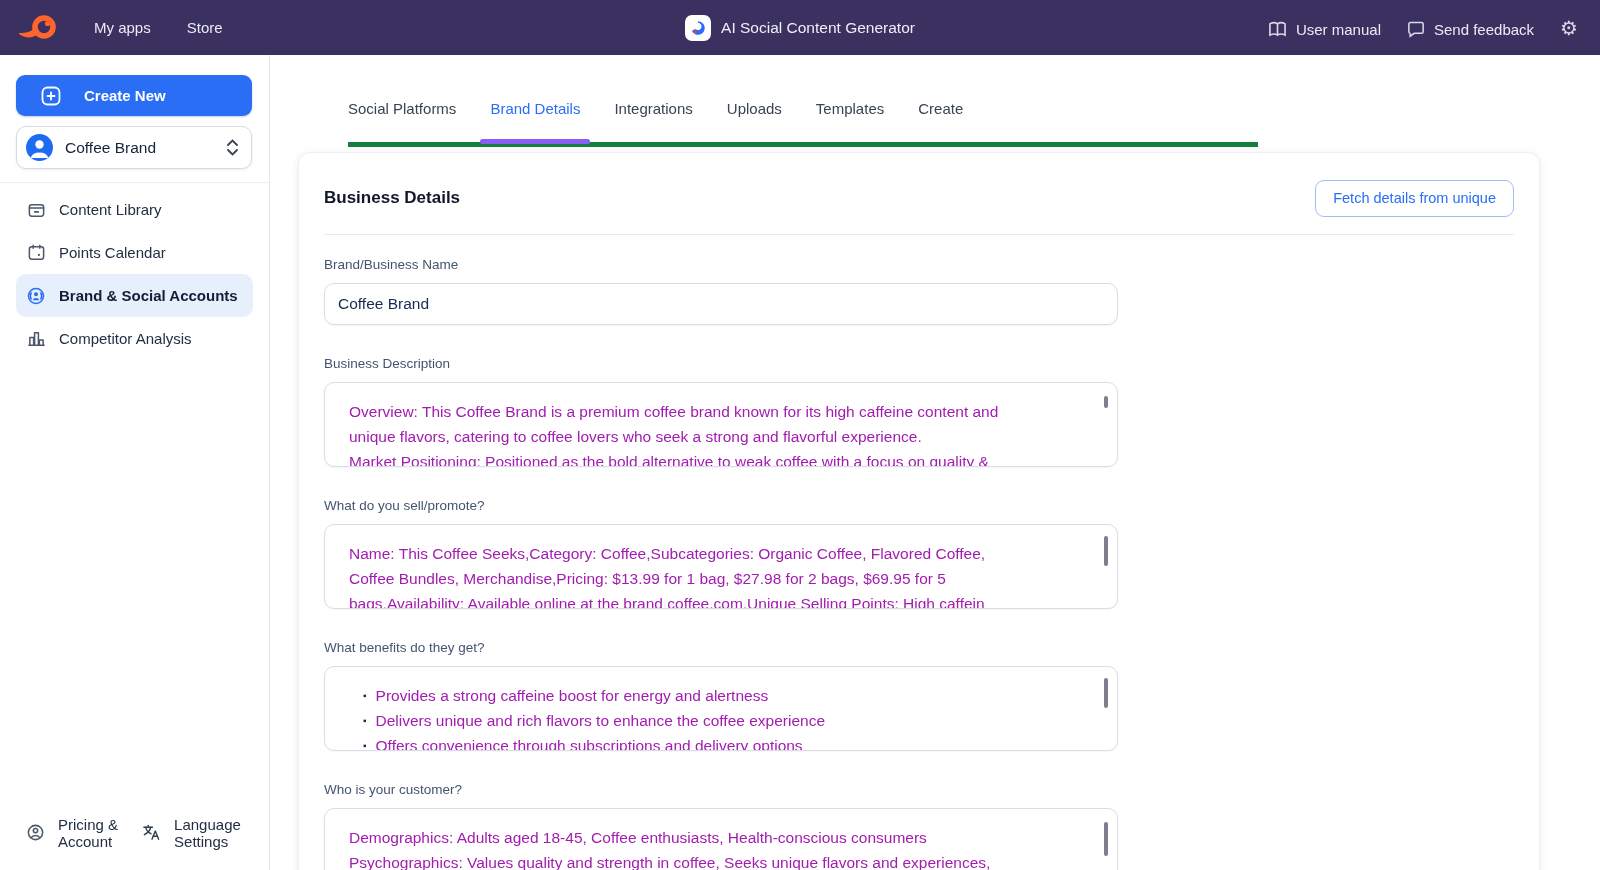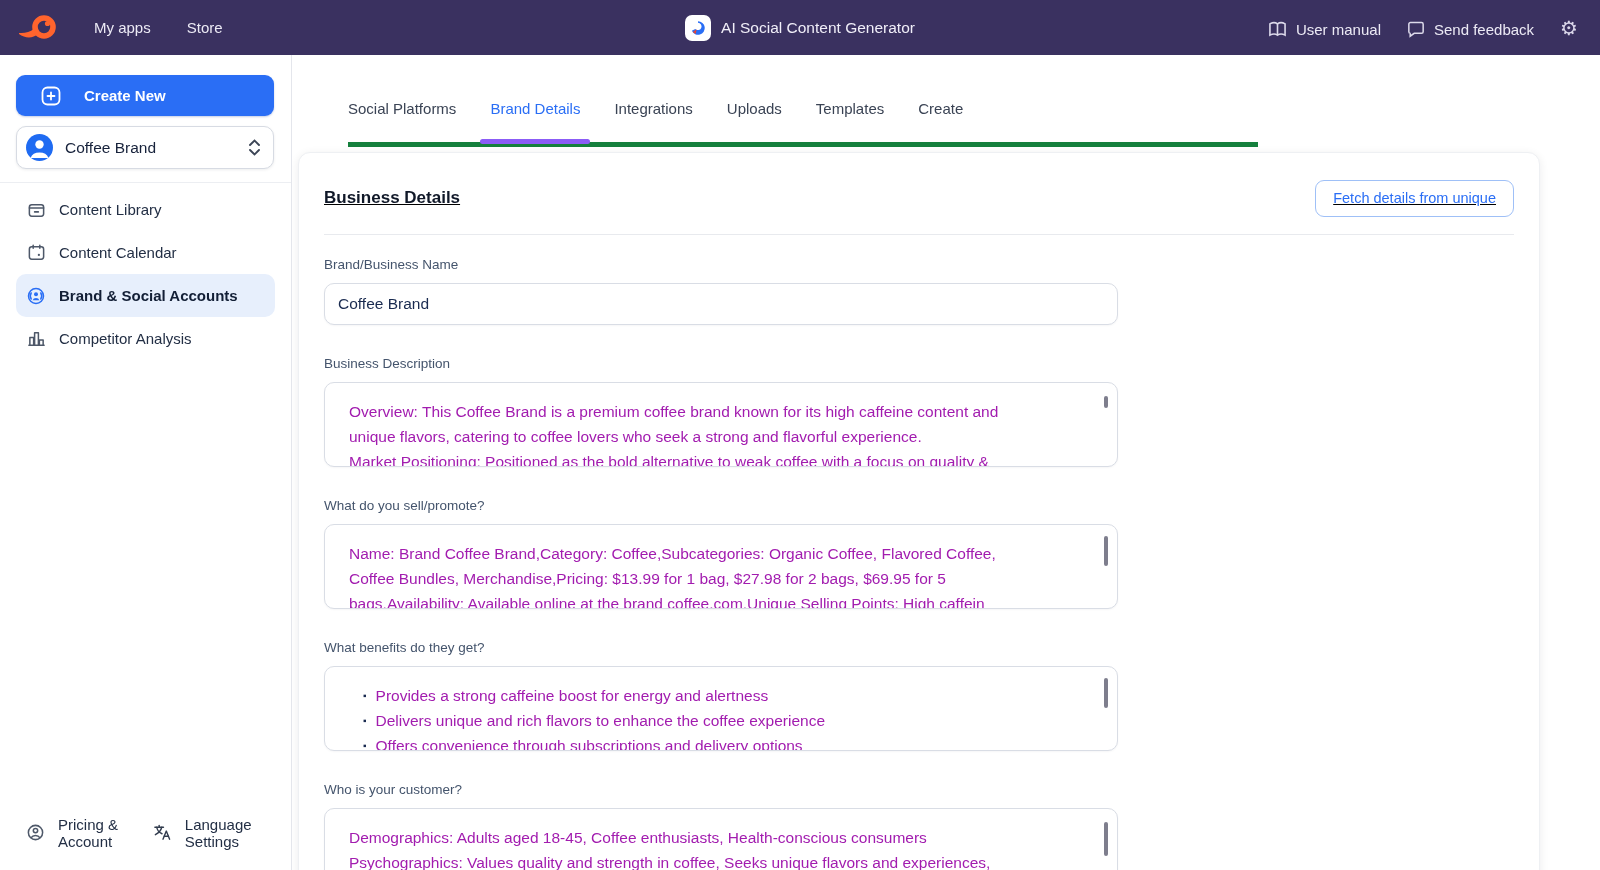--- a/index.html
+++ b/index.html
@@ -16,21 +16,21 @@
                align-items:center; justify-content:center; gap:10px; pointer-events:none; }
   .app-badge { width:26px; height:26px; border-radius:7px; background:#fff; display:flex;
                align-items:center; justify-content:center; }
   .tb-center .title { font-size:15.5px; color:#f0eef8; }
   .tb-right { margin-left:auto; display:flex; align-items:flex-end; gap:26px; padding-right:22px; }
   .tb-action { display:flex; align-items:center; gap:9px; font-size:15px; color:#eceaf5; cursor:pointer; }
   .gear { font-size:20px; color:#dbd7ea; cursor:pointer; line-height:1; }
   .semrush-logo { width:42px; height:30px; margin-right:14px; }
 
   
-  #sidebar { position:absolute; left:0; top:55px; width:292px; height:815px; background:#fff;
+  #sidebar { position:absolute; left:0; top:55px; width:270px; height:815px; background:#fff;
              border-right:1px solid #e4e6ec; display:flex; flex-direction:column; z-index:20; }
   .create-btn { margin:20px 17px 0 16px; height:41px; background:#2a6ef5; border-radius:9px;
                 display:flex; align-items:center; color:#fff; font-size:15px; font-weight:700;
                 cursor:pointer; box-shadow:0 1px 2px rgba(20,60,160,.25); }
   .create-btn .plus-box { margin:0 0 0 24px; display:flex; }
   .create-btn .lbl { margin-left:22px; }
   .brand-select { margin:10px 17px 0 16px; height:43px; background:#fff; border:1px solid #d7dbe3;
                   border-radius:10px; display:flex; align-items:center; padding:0 12px 0 9px;
                   box-shadow:0 1px 3px rgba(16,24,40,.08); cursor:pointer; }
   .avatar { width:27px; height:27px; border-radius:50%; background:#1f6bf2; display:flex;
@@ -50,21 +50,21 @@
   .tabs-row { position:absolute; left:78px; top:40px; width:910px; display:flex; gap:34px;
               border-bottom:5px solid #15803d;align-items:center; }
   .tab { position:relative; font-size:15px; color:#3a4354; padding:5px 0 25px 0; cursor:pointer; white-space:nowrap; }
   .tab.active { color:#2a6ef5; font-weight:500; }
   .tab.active::after { content:""; position:absolute; left:-10px; right:-10px; bottom:-2px;
                        height:5px; border-radius:3px; background:#8b5cf6; }
 
   .card { position:absolute; left:28px; top:97px; width:1242px; height:900px; background:#fff;
           border:1px solid #eef0f3; border-radius:12px;
           box-shadow:0 2px 10px rgba(16,24,40,.08); padding:25px; }
-  .card-head { display:flex; align-items:center; height:40px;text-decoration:underline; }
+  .card-head { display:flex; align-items:center; height:40px; }
   .section-title { font-size:17px; font-weight:700; color:#101828; }
   .fetch-btn { margin-left:auto; height:37px; padding:0 17px; border:1px solid #9fc0f7; border-radius:9px;
                background:#fff; color:#2a6ef5; font-size:14.5px; display:flex; align-items:center;
                cursor:pointer; font-family:inherit; }
   .head-divider { height:1px; background:#e8eaee; margin-top:16px; }
 
   .field { width:794px; }
   .field .flabel { display:block; font-size:13.5px; color:#44546c; margin-bottom:11px; }
   .f-mt { margin-top:22px; }
   .f-gap { margin-top:31px; }
@@ -170,21 +170,21 @@
       </div>
       <div class="nav-item">
         <span class="nicon">
           <svg width="19" height="19" viewBox="0 0 20 20" fill="none" stroke="#4e5869" stroke-width="1.6" stroke-linecap="round">
             <rect x="2.5" y="4" width="15" height="13" rx="2.5"></rect>
             <line x1="6.5" y1="2.5" x2="6.5" y2="5.5"></line>
               <line x1="13.5" y1="2.5" x2="13.5" y2="5.5"></line>
             <circle cx="12.5" cy="12.5" r="1.2" fill="#4e5869" stroke="none"></circle>
           </svg>
         </span>
-        <span>Content Calendar</span>
+        <span>Points Calendar</span>
       </div>
       <div class="nav-item active">
         <span class="nicon">
           <svg width="20" height="20" viewBox="0 0 20 20" fill="none" stroke="#2a6ef5" stroke-width="1.5" stroke-linecap="round">
             <circle cx="10" cy="10" r="7.5"></circle>
             <circle cx="10" cy="8.3" r="2" fill="#2a6ef5" stroke="none"></circle>
             <path d="M6.6 14.2 a3.6 3.2 0 0 1 6.8 0" fill="#2a6ef5" stroke="none"></path>
             <path d="M5.2 7 a5.5 5.5 0 0 0 0 6"></path>
               <path d="M14.8 7 a5.5 5.5 0 0 1 0 6"></path>
           </svg>
@@ -259,21 +259,21 @@
           <div class="tline">Overview: This Coffee Brand is a premium coffee brand known for its high caffeine content and</div>
           <div class="tline">unique flavors, catering to coffee lovers who seek a strong and flavorful experience.</div>
           <div class="tline">Market Positioning: Positioned as the bold alternative to weak coffee with a focus on quality &amp;</div>
           <div class="scroll-thumb" style="top:13px;height:12px;"></div>
         </div>
       </div>
 
       <div class="field f-gap">
         <label class="flabel">What do you sell/promote?</label>
         <div class="textarea">
-          <div class="tline">Name: Brand Coffee Brand,Category: Coffee,Subcategories: Organic Coffee, Flavored Coffee,</div>
+          <div class="tline">Name: This Coffee Seeks,Category: Coffee,Subcategories: Organic Coffee, Flavored Coffee,</div>
           <div class="tline">Coffee Bundles, Merchandise,Pricing: $13.99 for 1 bag, $27.98 for 2 bags, $69.95 for 5</div>
           <div class="tline">bags,Availability: Available online at the brand coffee.com,Unique Selling Points: High caffein</div>
           <div class="scroll-thumb" style="top:11px;height:30px;"></div>
         </div>
       </div>
 
       <div class="field f-gap">
         <label class="flabel">What benefits do they get?</label>
         <div class="textarea">
           <div class="bullet-line">Provides a strong caffeine boost for energy and alertness</div>

